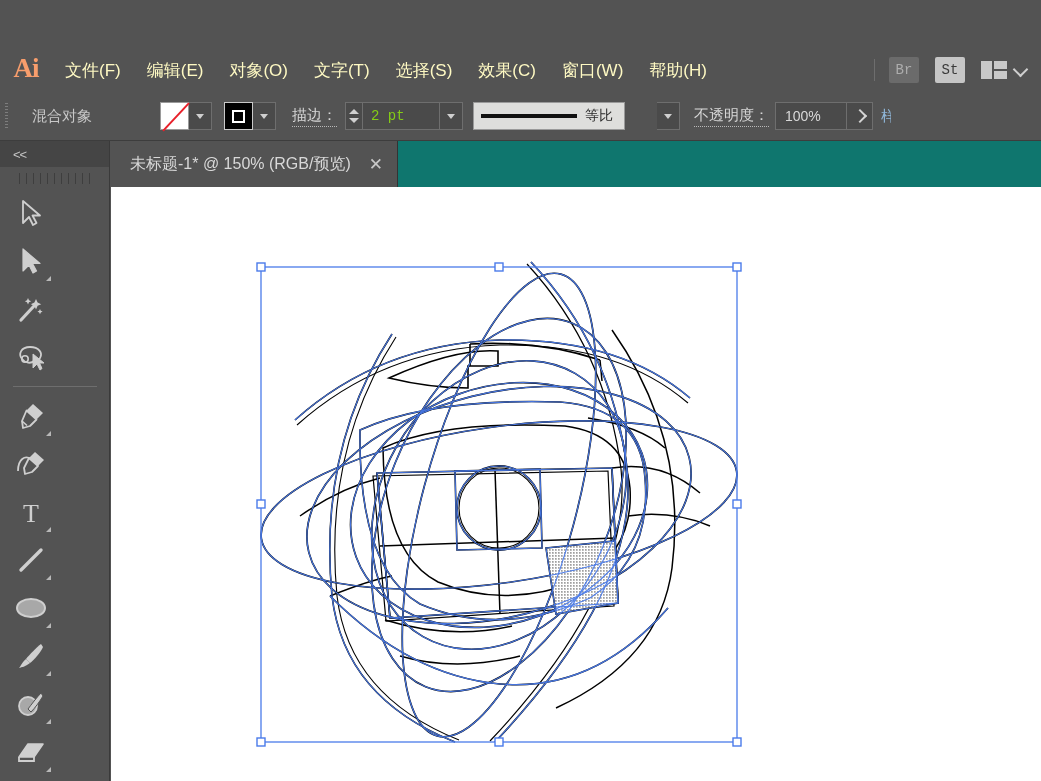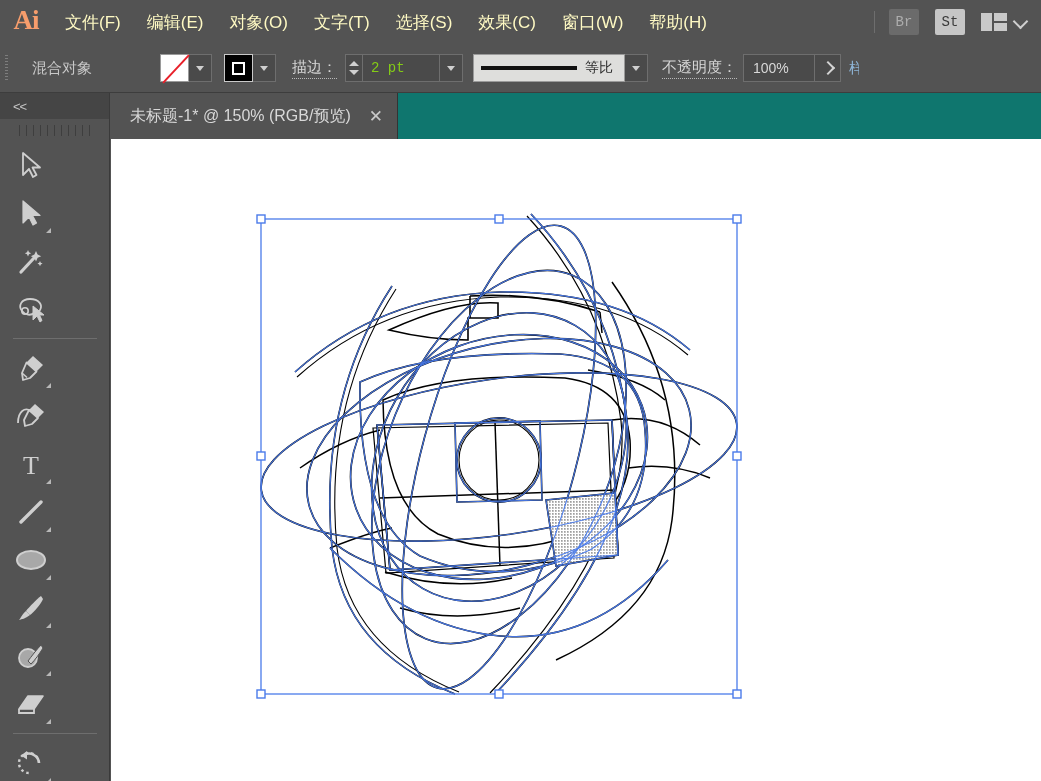--- a/index.html
+++ b/index.html
@@ -3,21 +3,21 @@
 <meta charset="utf-8">
 <style>
   * { box-sizing: border-box; margin: 0; padding: 0; }
   html, body {
     width: 1041px; height: 781px;
     overflow: hidden;
     background: #535353;
     font-family: "Liberation Sans", "DejaVu Sans", sans-serif;
     -webkit-font-smoothing: antialiased;
   }
-  #app { position: relative; width: 1041px; height: 589px; }
+  #app { position: relative; width: 1041px; height: 589px; margin-top: 48px; }
 
   
   .menubar {
     position: absolute; left: 0; top: 0; width: 1041px; height: 44px;
     background: #535353;
     display: flex; align-items: center;
   }
   .ai-logo {
     width: 52px; height: 44px;
     display: flex; align-items: center; justify-content: center;
@@ -244,21 +244,21 @@
       <div class="stepper">
         <span class="stp-up"></span>
           <span class="stp-dn"></span>
       </div>
       <div class="num-field">2 pt</div>
       <div class="dd-btn">
           <span class="caret"></span>
         </div>
     </div>
 
-    <div style="display:flex;margin-left:10px;">
+    <div style="display:flex;margin-left:10px;gap:32px;">
       <div class="combo-light" style="width:152px;">
         <span class="combo-line"></span>
         <span class="combo-txt">等比</span>
       </div>
       <div class="dd-btn">
           <span class="caret"></span>
         </div>
     </div>
 
 

